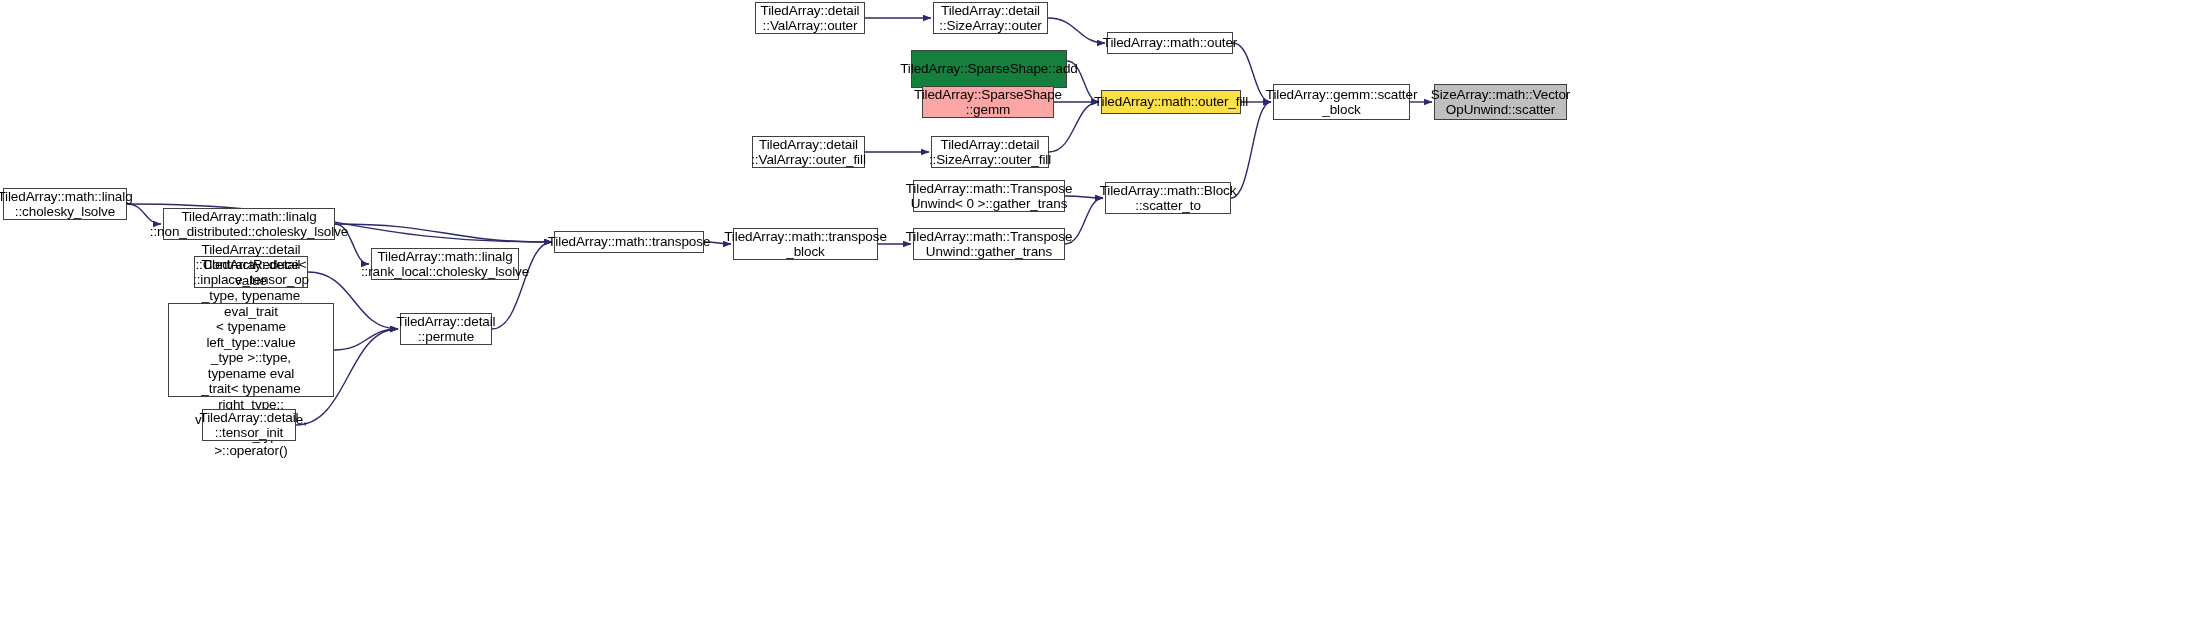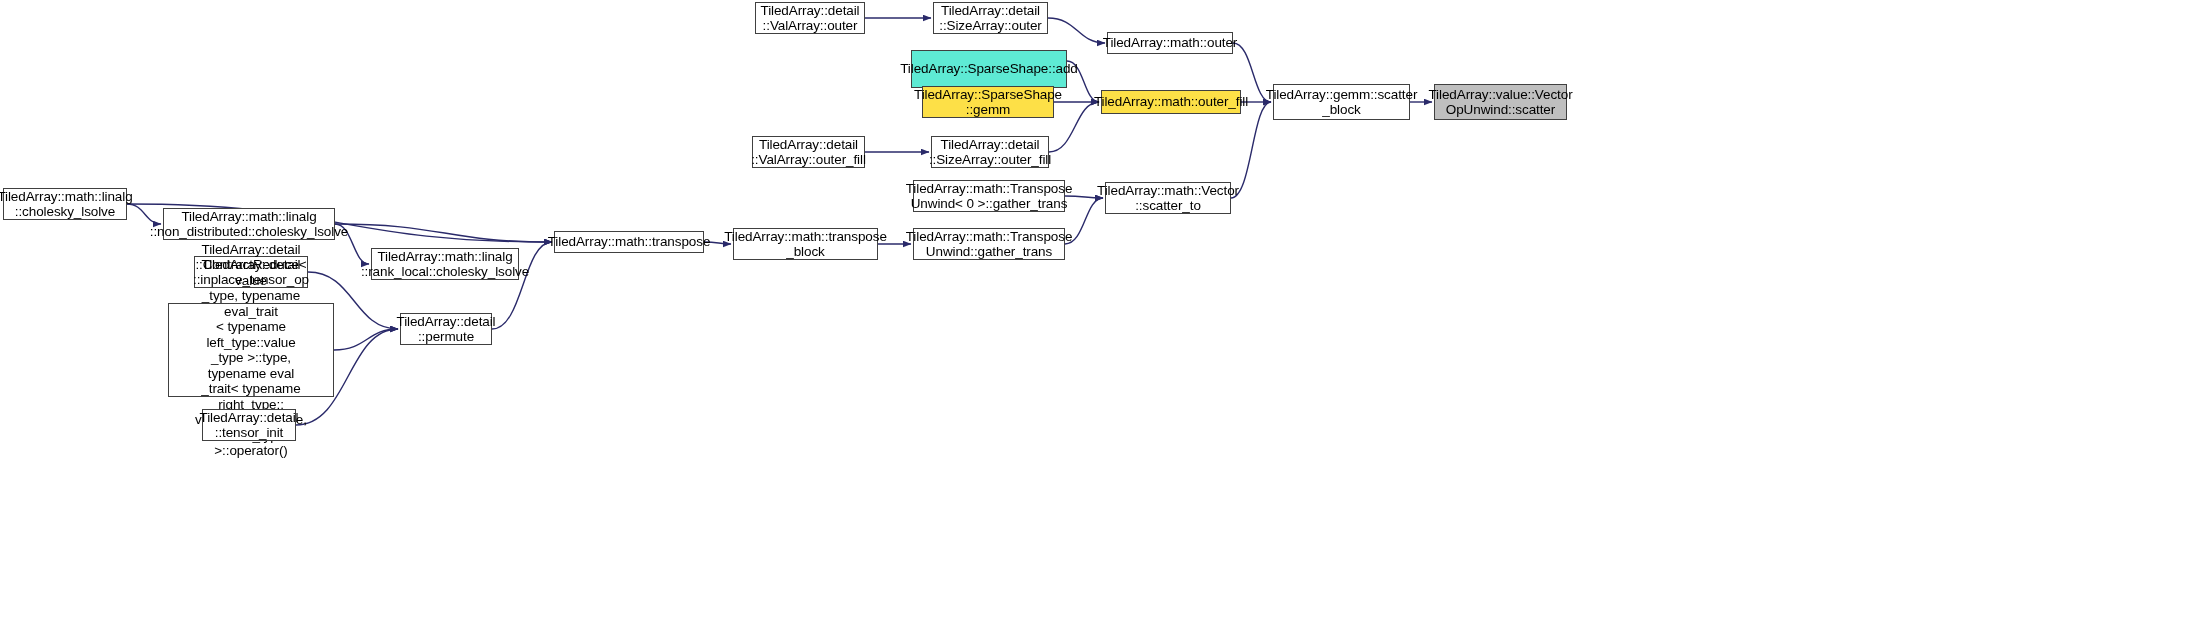--- a/index.html
+++ b/index.html
@@ -84,35 +84,35 @@
         <path d="M 296 425 C 348 425, 348 329, 398 329" fill="none" stroke="#2a2a6a" stroke-width="1.4" marker-end="url(#arrow)"></path>
         <path d="M 492 329 C 523 329, 523 242, 552 242" fill="none" stroke="#2a2a6a" stroke-width="1.4" marker-end="url(#arrow)"></path>
       </g>
   </svg>
   <div id="node-layer">
       <div class="gnode" style="left: 755px; top: 2px; width: 110px; height: 32px; border-color: rgb(64, 64, 64); background: rgb(255, 255, 255);"><span class="nlabel">TiledArray::detail
 ::ValArray::outer</span></div>
       <div class="gnode" style="left: 933px; top: 2px; width: 115px; height: 32px; border-color: rgb(64, 64, 64); background: rgb(255, 255, 255);"><span class="nlabel">TiledArray::detail
 ::SizeArray::outer</span></div>
       <div class="gnode" style="left: 1107px; top: 32px; width: 126px; height: 22px; border-color: rgb(64, 64, 64); background: rgb(255, 255, 255);"><span class="nlabel">TiledArray::math::outer</span></div>
-      <div class="gnode" style="left: 911px; top: 50px; width: 156px; height: 38px; border-color: rgb(64, 64, 64); background: #5eead4;"><span class="nlabel">TiledArray::SparseShape::add</span></div>
-      <div class="gnode" style="left: 922px; top: 86px; width: 132px; height: 32px; border-color: rgb(64, 64, 64); background: #fde047;"><span class="nlabel">TiledArray::SparseShape
+      <div class="gnode" style="left: 911px; top: 50px; width: 156px; height: 38px; border-color: rgb(64, 64, 64); background: #15803d;"><span class="nlabel">TiledArray::SparseShape::add</span></div>
+      <div class="gnode" style="left: 922px; top: 86px; width: 132px; height: 32px; border-color: rgb(64, 64, 64); background: #fca5a5;"><span class="nlabel">TiledArray::SparseShape
 ::gemm</span></div>
       <div class="gnode" style="left: 1101px; top: 90px; width: 140px; height: 24px; border-color: rgb(64, 64, 64); background: #fde047;"><span class="nlabel">TiledArray::math::outer_fill</span></div>
       <div class="gnode" style="left: 1273px; top: 84px; width: 137px; height: 36px; border-color: rgb(64, 64, 64); background: rgb(255, 255, 255);"><span class="nlabel">TiledArray::gemm::scatter
 _block</span></div>
-      <div class="gnode highlight" style="left: 1434px; top: 84px; width: 133px; height: 36px; border-color: rgb(64, 64, 64); background: rgb(191, 191, 191);"><span class="nlabel">TiledArray::value::Vector
+      <div class="gnode highlight" style="left: 1434px; top: 84px; width: 133px; height: 36px; border-color: rgb(64, 64, 64); background: rgb(191, 191, 191);"><span class="nlabel">SizeArray::math::Vector
 OpUnwind::scatter</span></div>
       <div class="gnode" style="left: 752px; top: 136px; width: 113px; height: 32px; border-color: rgb(64, 64, 64); background: rgb(255, 255, 255);"><span class="nlabel">TiledArray::detail
 ::ValArray::outer_fill</span></div>
       <div class="gnode" style="left: 931px; top: 136px; width: 118px; height: 32px; border-color: rgb(64, 64, 64); background: rgb(255, 255, 255);"><span class="nlabel">TiledArray::detail
 ::SizeArray::outer_fill</span></div>
       <div class="gnode" style="left: 913px; top: 180px; width: 152px; height: 32px; border-color: rgb(64, 64, 64); background: rgb(255, 255, 255);"><span class="nlabel">TiledArray::math::Transpose
 Unwind&lt; 0 &gt;::gather_trans</span></div>
-      <div class="gnode" style="left: 1105px; top: 182px; width: 126px; height: 32px; border-color: rgb(64, 64, 64); background: rgb(255, 255, 255);"><span class="nlabel">TiledArray::math::Vector
+      <div class="gnode" style="left: 1105px; top: 182px; width: 126px; height: 32px; border-color: rgb(64, 64, 64); background: rgb(255, 255, 255);"><span class="nlabel">TiledArray::math::Block
 ::scatter_to</span></div>
       <div class="gnode" style="left: 913px; top: 228px; width: 152px; height: 32px; border-color: rgb(64, 64, 64); background: rgb(255, 255, 255);"><span class="nlabel">TiledArray::math::Transpose
 Unwind::gather_trans</span></div>
       <div class="gnode" style="left: 554px; top: 231px; width: 150px; height: 22px; border-color: rgb(64, 64, 64); background: rgb(255, 255, 255);"><span class="nlabel">TiledArray::math::transpose</span></div>
       <div class="gnode" style="left: 733px; top: 228px; width: 145px; height: 32px; border-color: rgb(64, 64, 64); background: rgb(255, 255, 255);"><span class="nlabel">TiledArray::math::transpose
 _block</span></div>
       <div class="gnode" style="left: 3px; top: 188px; width: 124px; height: 32px; border-color: rgb(64, 64, 64); background: rgb(255, 255, 255);"><span class="nlabel">TiledArray::math::linalg
 ::cholesky_lsolve</span></div>
       <div class="gnode" style="left: 163px; top: 208px; width: 172px; height: 32px; border-color: rgb(64, 64, 64); background: rgb(255, 255, 255);"><span class="nlabel">TiledArray::math::linalg
 ::non_distributed::cholesky_lsolve</span></div>

